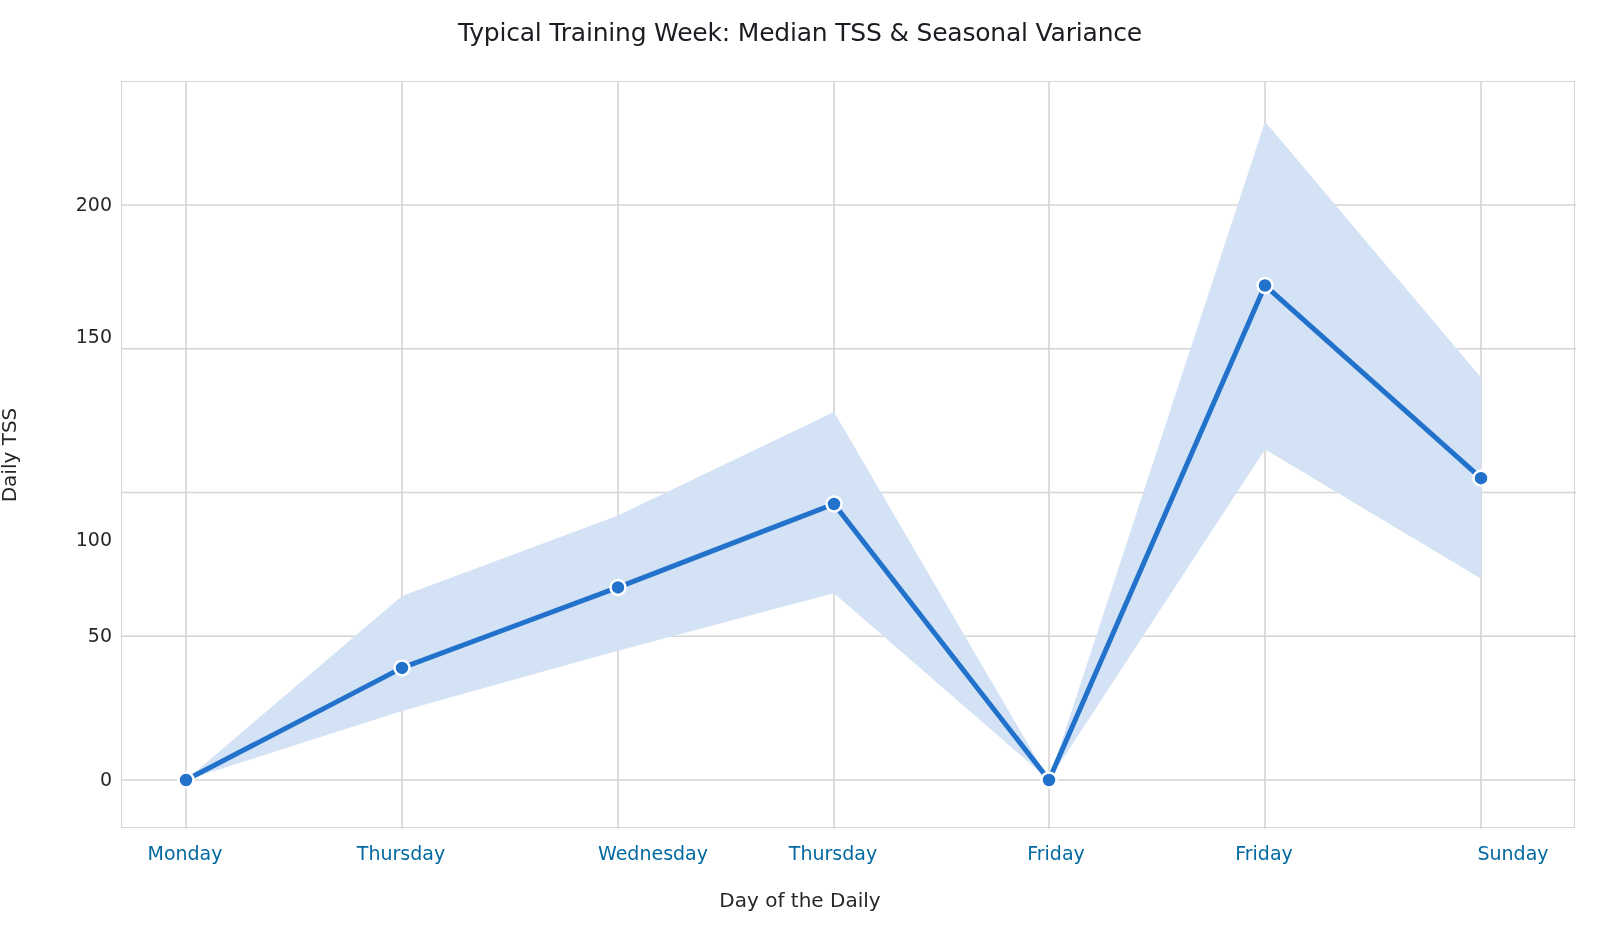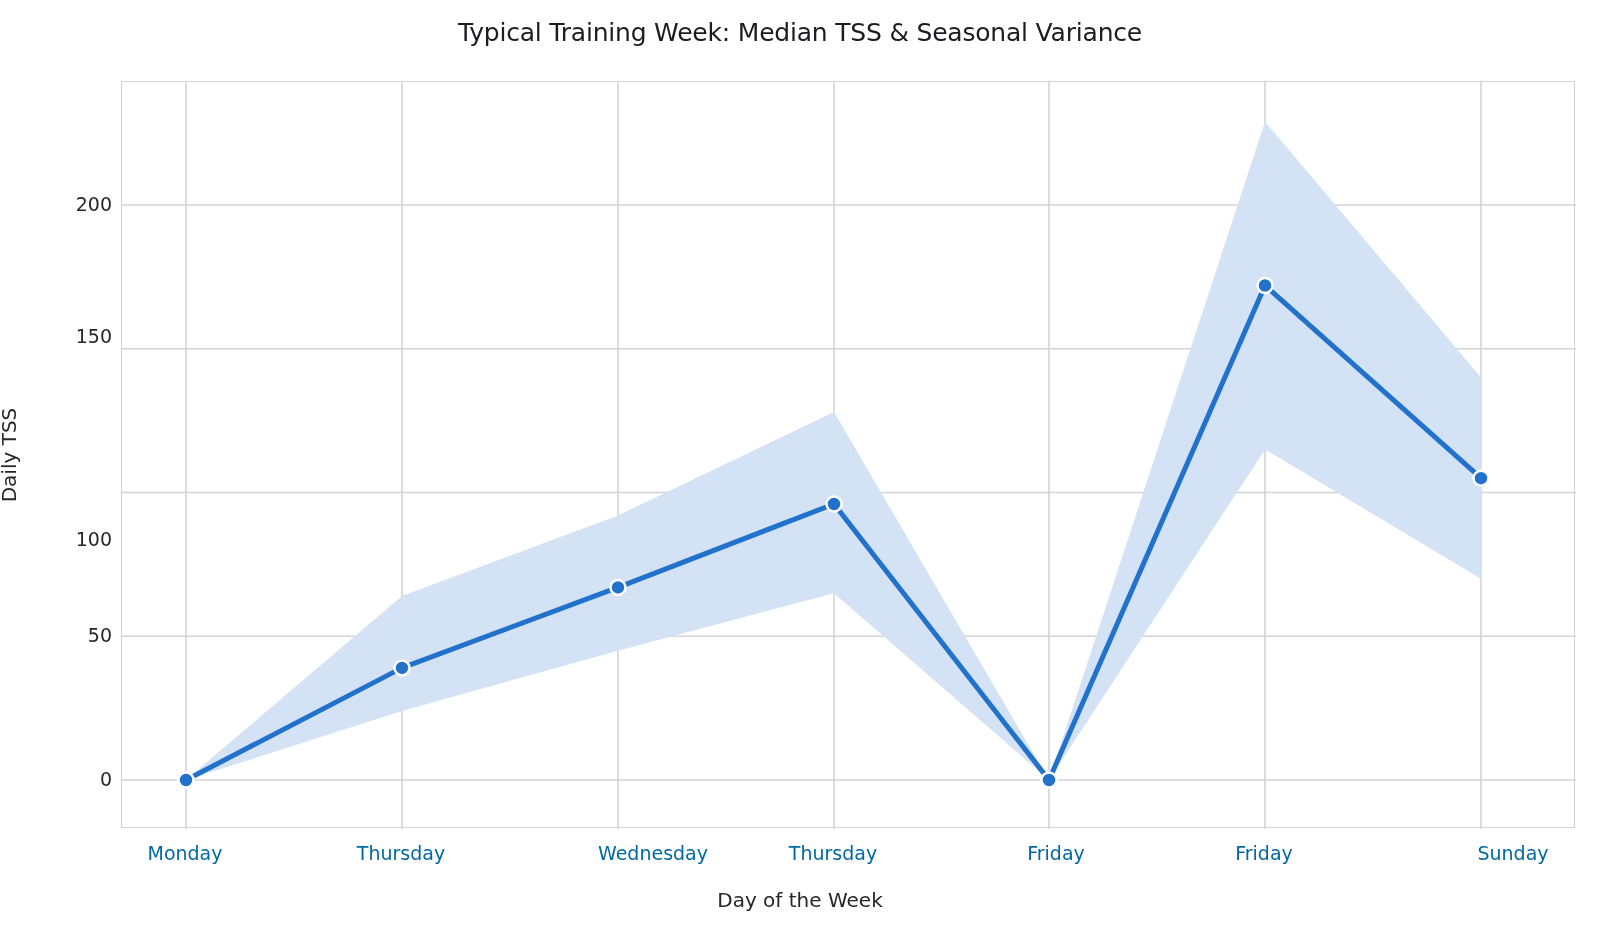--- a/index.html
+++ b/index.html
@@ -88,21 +88,21 @@
   }
 </style>
 </head>
 <body>
 
 <div id="figure">
 
   <div id="chart-title">Typical Training Week: Median TSS &amp; Seasonal Variance</div>
 
   <div id="ylabel">Daily TSS</div>
-  <div id="xlabel">Day of the Week</div>
+  <div id="xlabel">Day of the Daily</div>
 
   <div class="ytick-label" style="top:779px;">0</div>
   <div class="ytick-label" style="top:635px;">50</div>
   <div class="ytick-label" style="top:491px;margin-top:48px;">100</div>
   <div class="ytick-label" style="top:336px;">150</div>
   <div class="ytick-label" style="top:204px;">200</div>
 
   <div class="xtick-label" style="left:185px;">Monday</div>
   <div class="xtick-label" style="left:401px;">Thursday</div>
   <div class="xtick-label" style="left:639px;margin-left:14px;">Wednesday</div>

